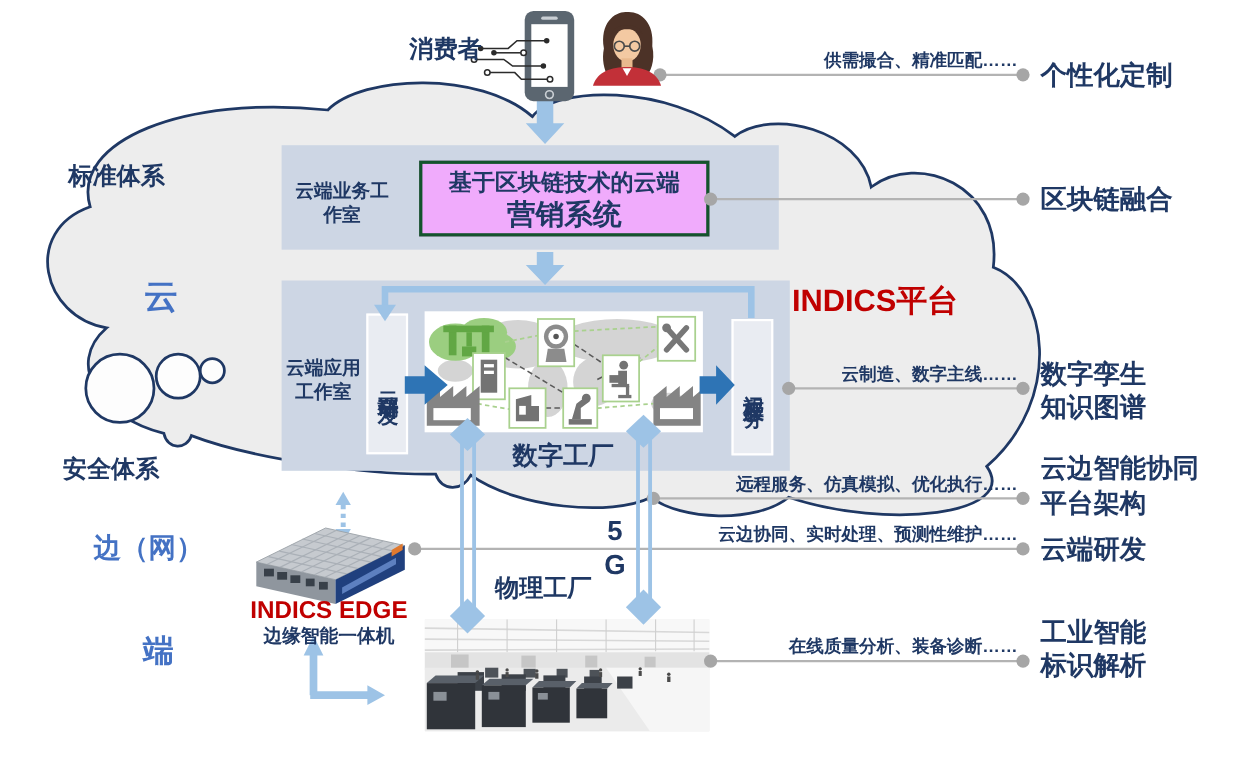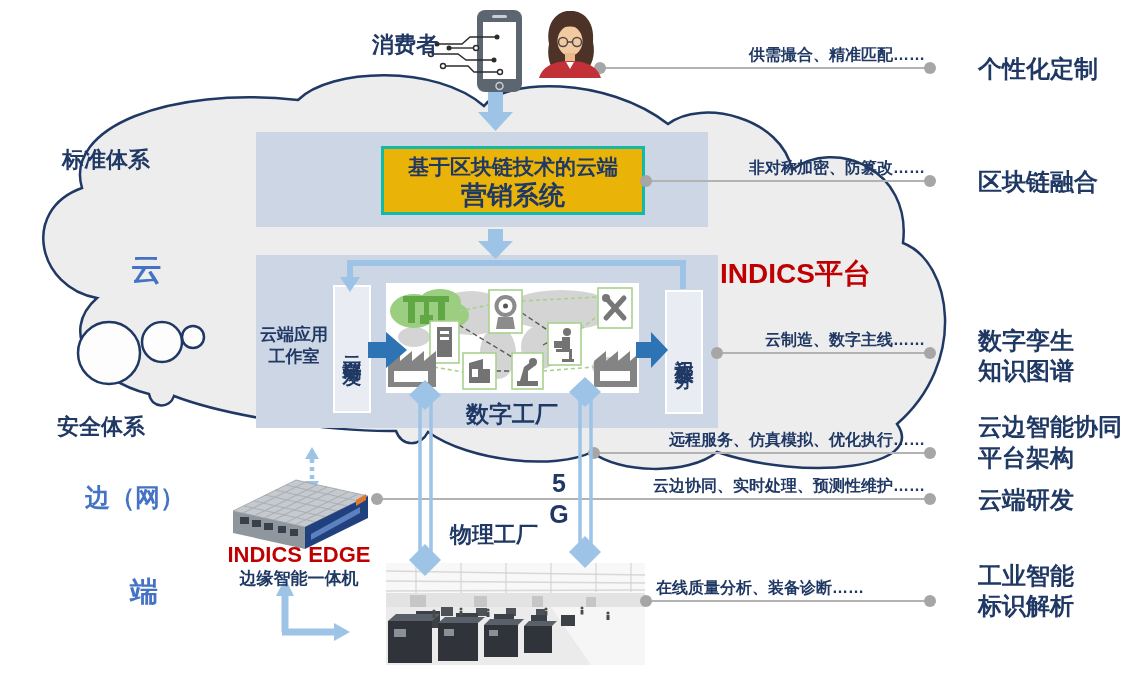--- a/index.html
+++ b/index.html
@@ -1,35 +1,35 @@
 <!DOCTYPE html>
 <html><head>
 <meta charset="utf-8">
 <style>
   html,body{margin:0;padding:0;background:#fff;}
   #stage{position:relative;width:1125px;height:691px;background:#fff;overflow:hidden;
          font-family:"Liberation Sans","DejaVu Sans",sans-serif;}
   svg{display:block;}
   .layer0{position:absolute;left:0;top:0;z-index:1;}
   .panel{position:absolute;background:#cdd6e4;z-index:2;}
-  .whitebox{position:absolute;background:#eab308;border:3px solid #14b8a6;z-index:3;
+  .whitebox{position:absolute;background:#f0abfc;border:3px solid #14532d;z-index:3;
             display:flex;flex-direction:column;justify-content:center;text-align:center;}
   .vbox{position:absolute;background:#e9ecf2;border:2px solid #ffffff;z-index:3;
         display:flex;align-items:center;justify-content:center;
         writing-mode:vertical-rl;text-orientation:upright;
         font-weight:bold;color:#1f3864;font-size:19px;letter-spacing:4px;}
   .imgbox{position:absolute;background:#ffffff;z-index:3;}
   .layer4{position:absolute;left:0;top:0;z-index:4;}
   .txt{position:absolute;z-index:5;font-weight:bold;color:#1f3864;white-space:nowrap;}
   .blue{color:#4472c4;}
   .red{color:#c00000;}
   .feature{position:absolute;z-index:5;font-size:16px;font-weight:bold;color:#1f3864;
            text-align:right;width:330px;white-space:nowrap;}
   .rlabel{position:absolute;left:946px;z-index:5;font-size:24px;font-weight:bold;
-          color:#1f3864;line-height:30px;white-space:nowrap;margin-left:32px;}
+          color:#1f3864;line-height:30px;white-space:nowrap;}
   .center{text-align:center;}
 </style>
 </head>
 <body>
 
 <div id="stage">
 
   <svg class="layer0" width="1125" height="691">
     <path d="M 97 298
          C 38 288, 20 210, 82 188
@@ -350,20 +350,24 @@
     </g>
   </svg>
 
   <div class="txt" style="left:372px;top:30px;font-size:22px;">消费者</div>
   <div class="txt" style="left:62px;top:145px;font-size:22px;">标准体系</div>
   <div class="txt blue" style="left:131px;top:249px;font-size:31px;">云</div>
   <div class="txt" style="left:57px;top:412px;font-size:22px;">安全体系</div>
   <div class="txt blue" style="left:85px;top:481px;font-size:25px;">边（网）</div>
   <div class="txt blue" style="left:130px;top:573px;font-size:28px;">端</div>
 
+  <div class="txt center" style="left:254px;top:163px;width:114px;font-size:17px;line-height:22px;font-weight:bold;">
+    <div>云端业务工</div>
+    <div>作室</div>
+  </div>
   <div class="txt center" style="left:237px;top:324px;width:114px;font-size:17px;line-height:22px;font-weight:bold;">
     <div>云端应用</div>
     <div>工作室</div>
   </div>
 
   <div class="txt red" style="left:720px;top:255px;font-size:28px;">INDICS平台</div>
   <div class="txt center" style="left:432px;top:399px;width:160px;font-size:23px;">数字工厂</div>
   <div class="txt" style="left:450px;top:520px;font-size:22px;">物理工厂</div>
 
   <div class="txt center" style="left:546px;top:468px;width:26px;font-size:25px;line-height:31px;">
@@ -372,21 +376,20 @@
   </div>
 
   <div class="txt red center" style="left:218px;top:542px;width:162px;font-size:22px;">INDICS EDGE</div>
   <div class="txt center" style="left:218px;top:567px;width:162px;font-size:17px;">边缘智能一体机</div>
 
   <div class="feature" style="right:200px;top:45px;">供需撮合、精准匹配……</div>
   <div class="rlabel" style="top:54px;">
     <div>个性化定制</div>
   </div>
 
-  <div class="feature" style="right:200px;top:158px;">非对称加密、防篡改……</div>
   <div class="rlabel" style="top:167px;">
     <div>区块链融合</div>
   </div>
 
   <div class="feature" style="right:200px;top:330px;">云制造、数字主线……</div>
   <div class="rlabel" style="top:326px;">
     <div>数字孪生</div>
     <div>知识图谱</div>
   </div>
 
@@ -394,19 +397,19 @@
   <div class="rlabel" style="top:411px;line-height:31px;">
     <div>云边智能协同</div>
     <div>平台架构</div>
   </div>
 
   <div class="feature" style="right:200px;top:476px;">云边协同、实时处理、预测性维护……</div>
   <div class="rlabel" style="top:485px;">
     <div>云端研发</div>
   </div>
 
-  <div class="feature" style="right:200px;top:578px;text-align:center;">在线质量分析、装备诊断……</div>
+  <div class="feature" style="right:200px;top:578px;">在线质量分析、装备诊断……</div>
   <div class="rlabel" style="top:561px;">
     <div>工业智能</div>
     <div>标识解析</div>
   </div>
 
 </div>
 
 </body></html>

